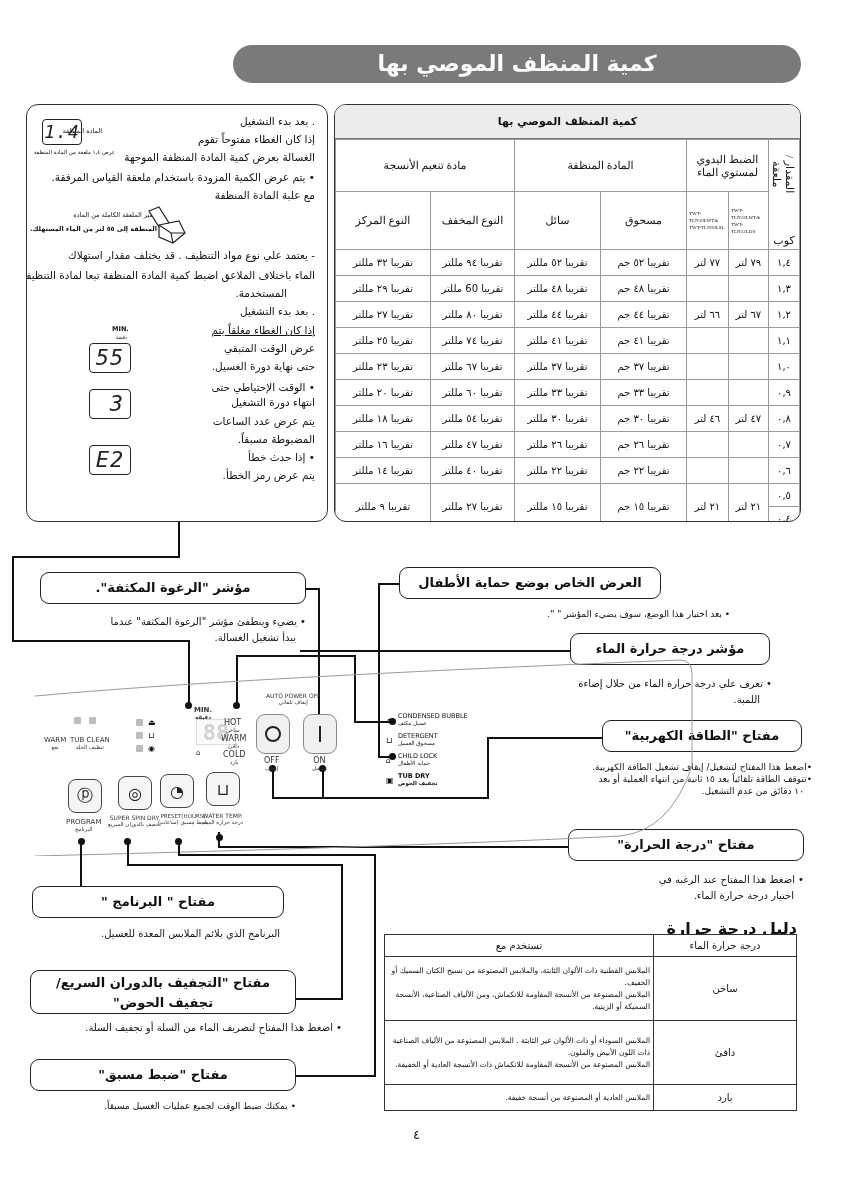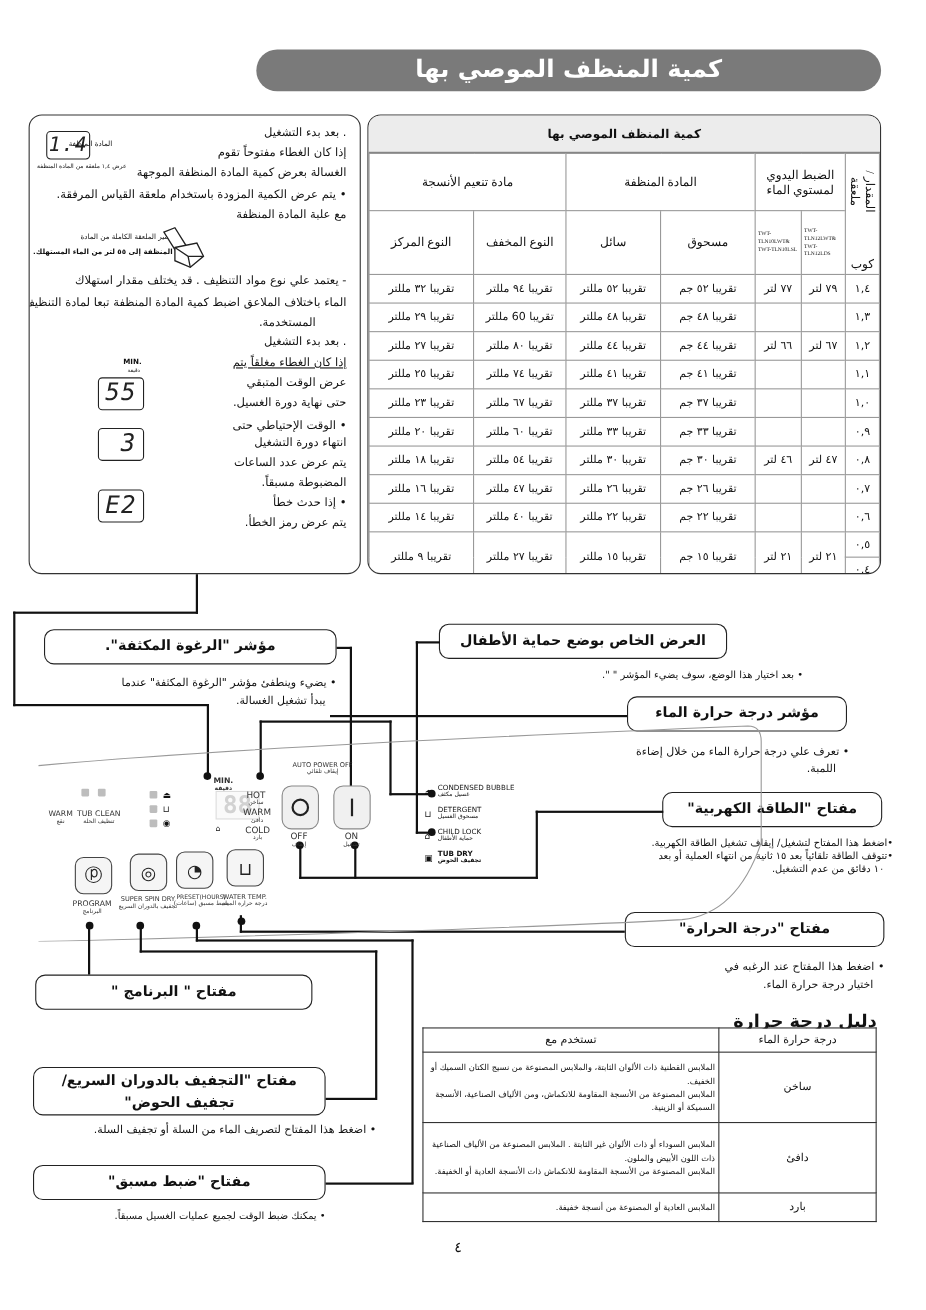--- a/index.html
+++ b/index.html
@@ -345,20 +345,21 @@
 <div class="wire" style="left:127px;top:864px;width:216px;height:2px;"></div>
 <div class="wire" style="left:341px;top:864px;width:2px;height:136px;"></div>
 <div class="dot" style="left:175px;top:838px;"></div>
 <div class="wire" style="left:178px;top:840px;width:2px;height:16px;"></div>
 <div class="wire" style="left:178px;top:854px;width:198px;height:2px;"></div>
 <div class="wire" style="left:374px;top:854px;width:2px;height:222px;"></div>
 <div class="dot" style="left:216px;top:834px;"></div>
 
 <div class="callout" style="left:32px;top:886px;width:252px;">مفتاح " البرنامج "</div>
 <div class="note" style="left:26px;top:926px;width:264px;">
+  <div style="padding-right:10px;">البرنامج الذي يلائم الملابس المعدة للغسيل.</div>
 </div>
 
 <div class="callout" style="left:30px;top:970px;width:266px;height:44px;line-height:20px;padding-top:2px;">
   <div>مفتاح "التجفيف بالدوران السريع/</div>
   <div>تجفيف الحوض"</div>
 </div>
 <div class="wire" style="left:296px;top:998px;width:46px;height:2px;"></div>
 <div class="note" style="left:22px;top:1020px;width:320px;">• اضغط هذا المفتاح لتصريف الماء من السلة أو تجفيف السلة.</div>
 
 <div class="callout" style="left:30px;top:1059px;width:266px;">مفتاح "ضبط مسبق"</div>

